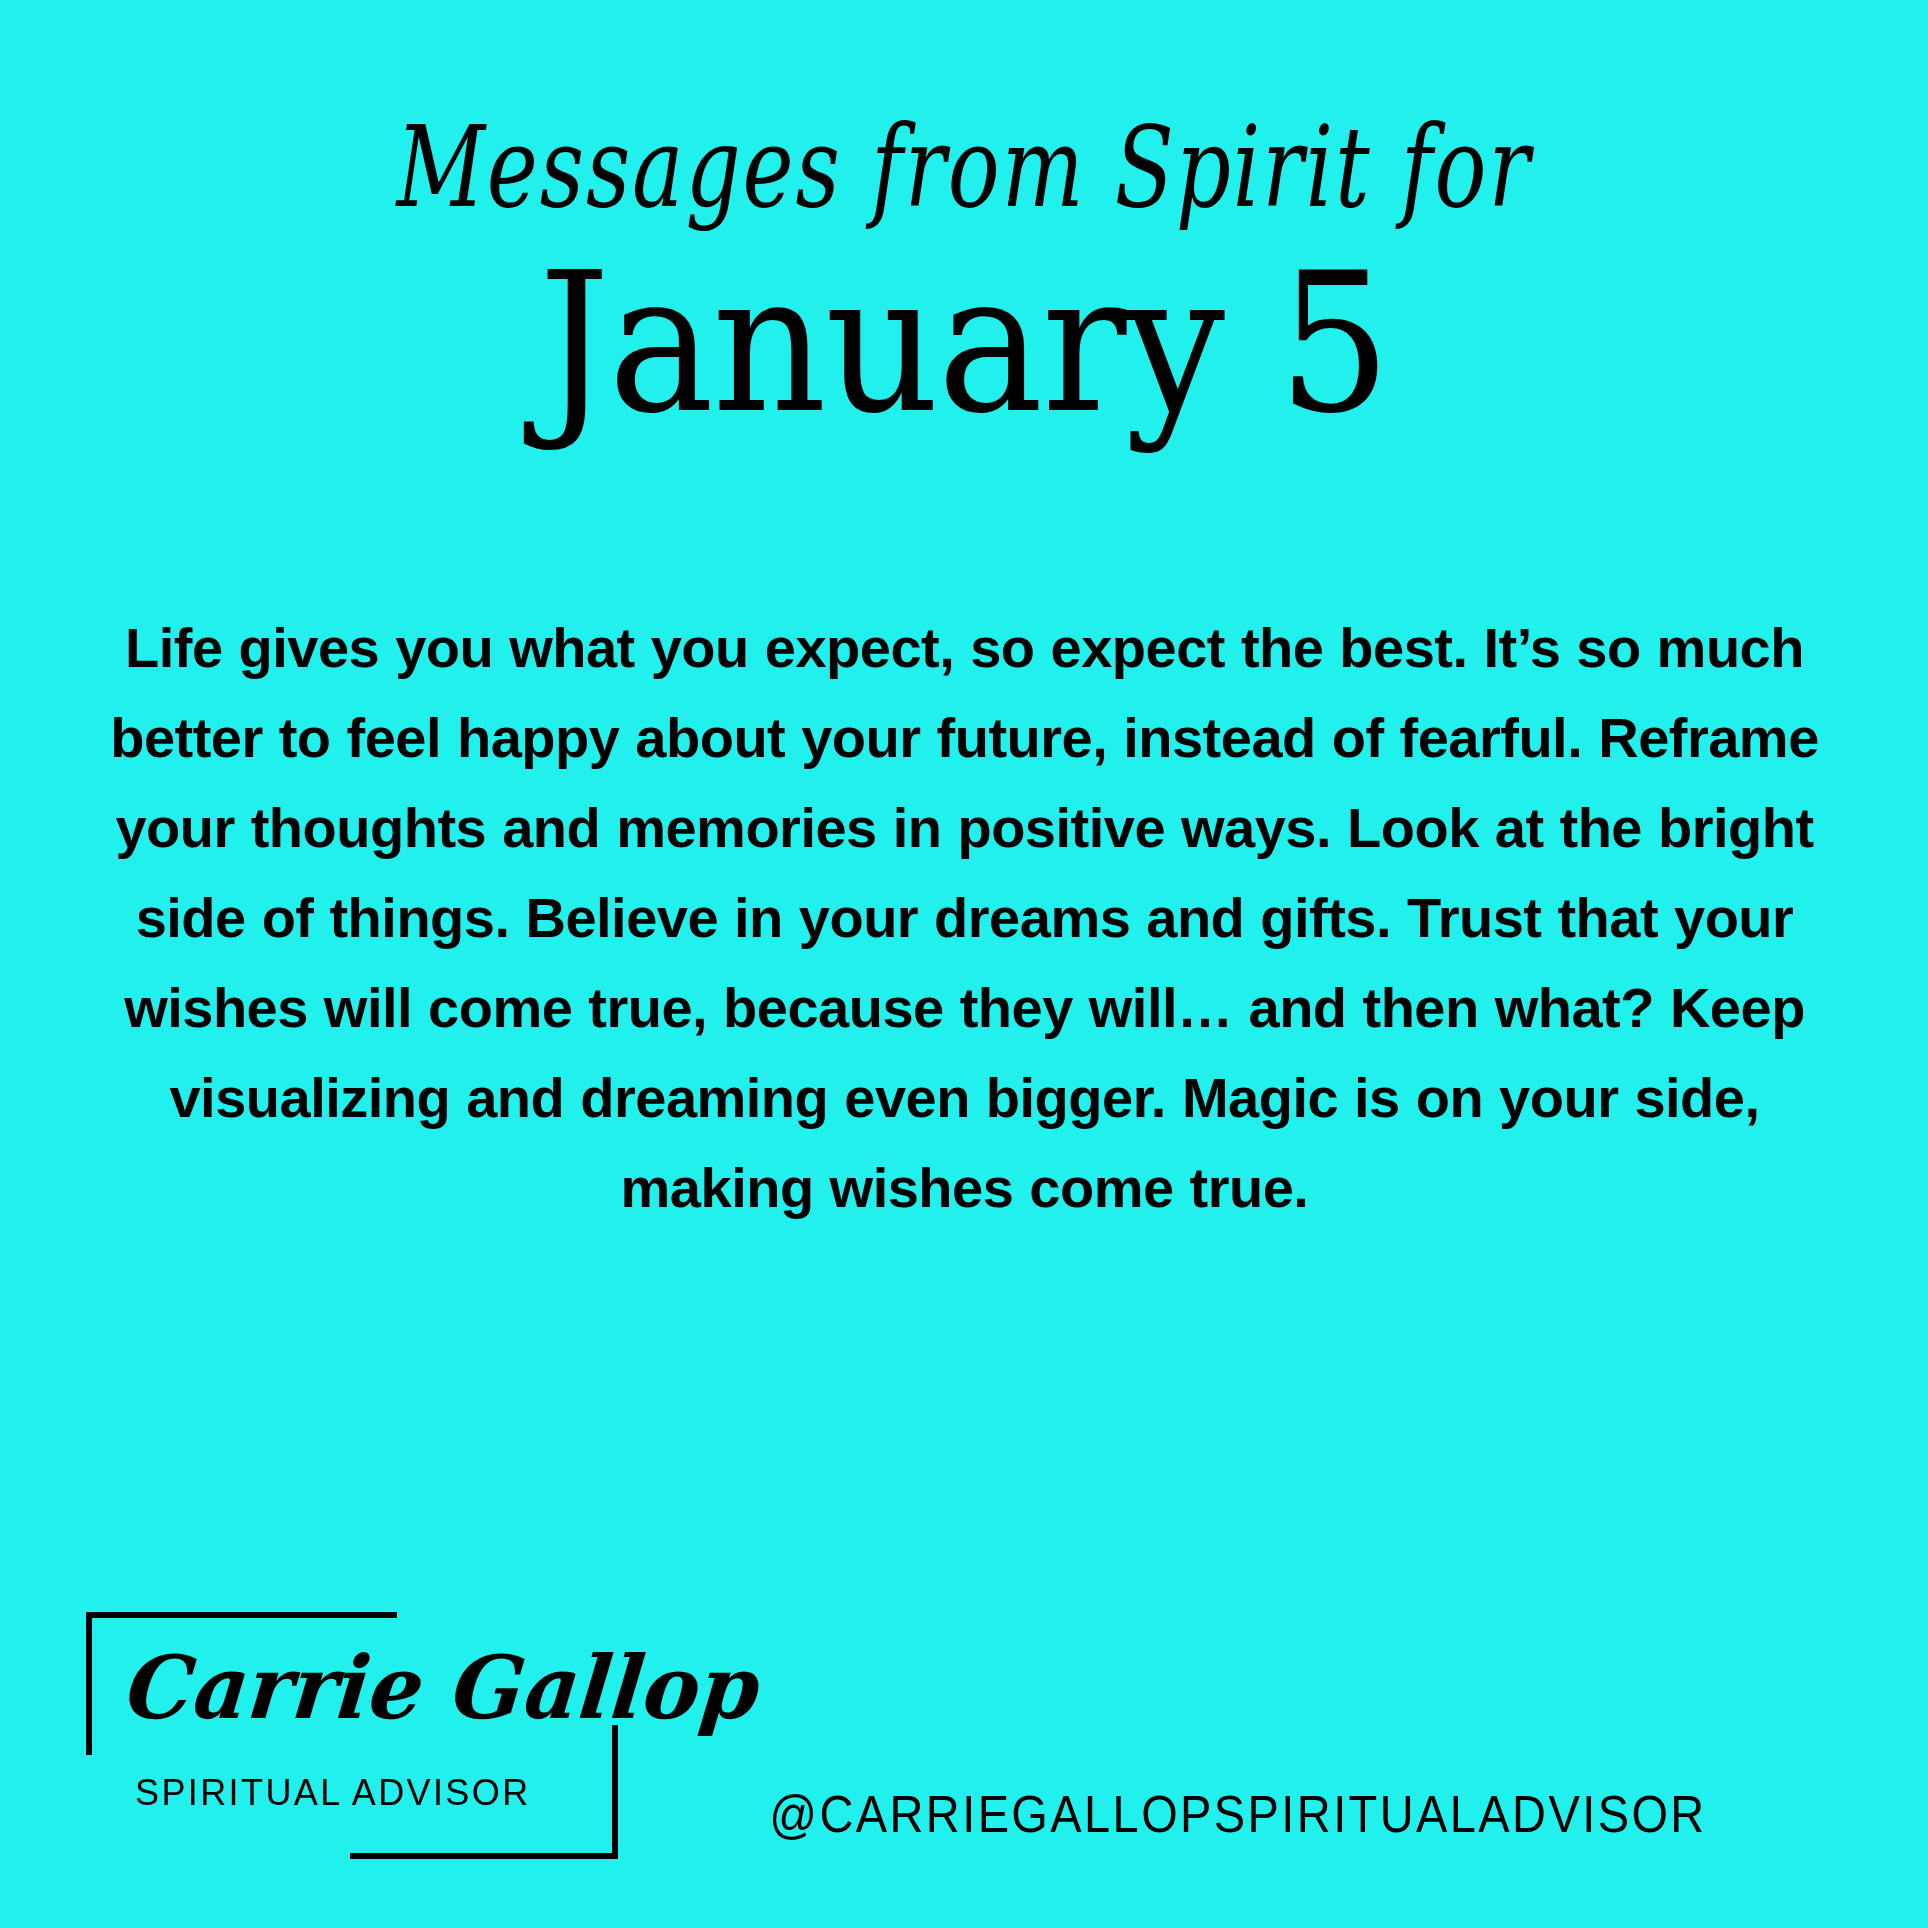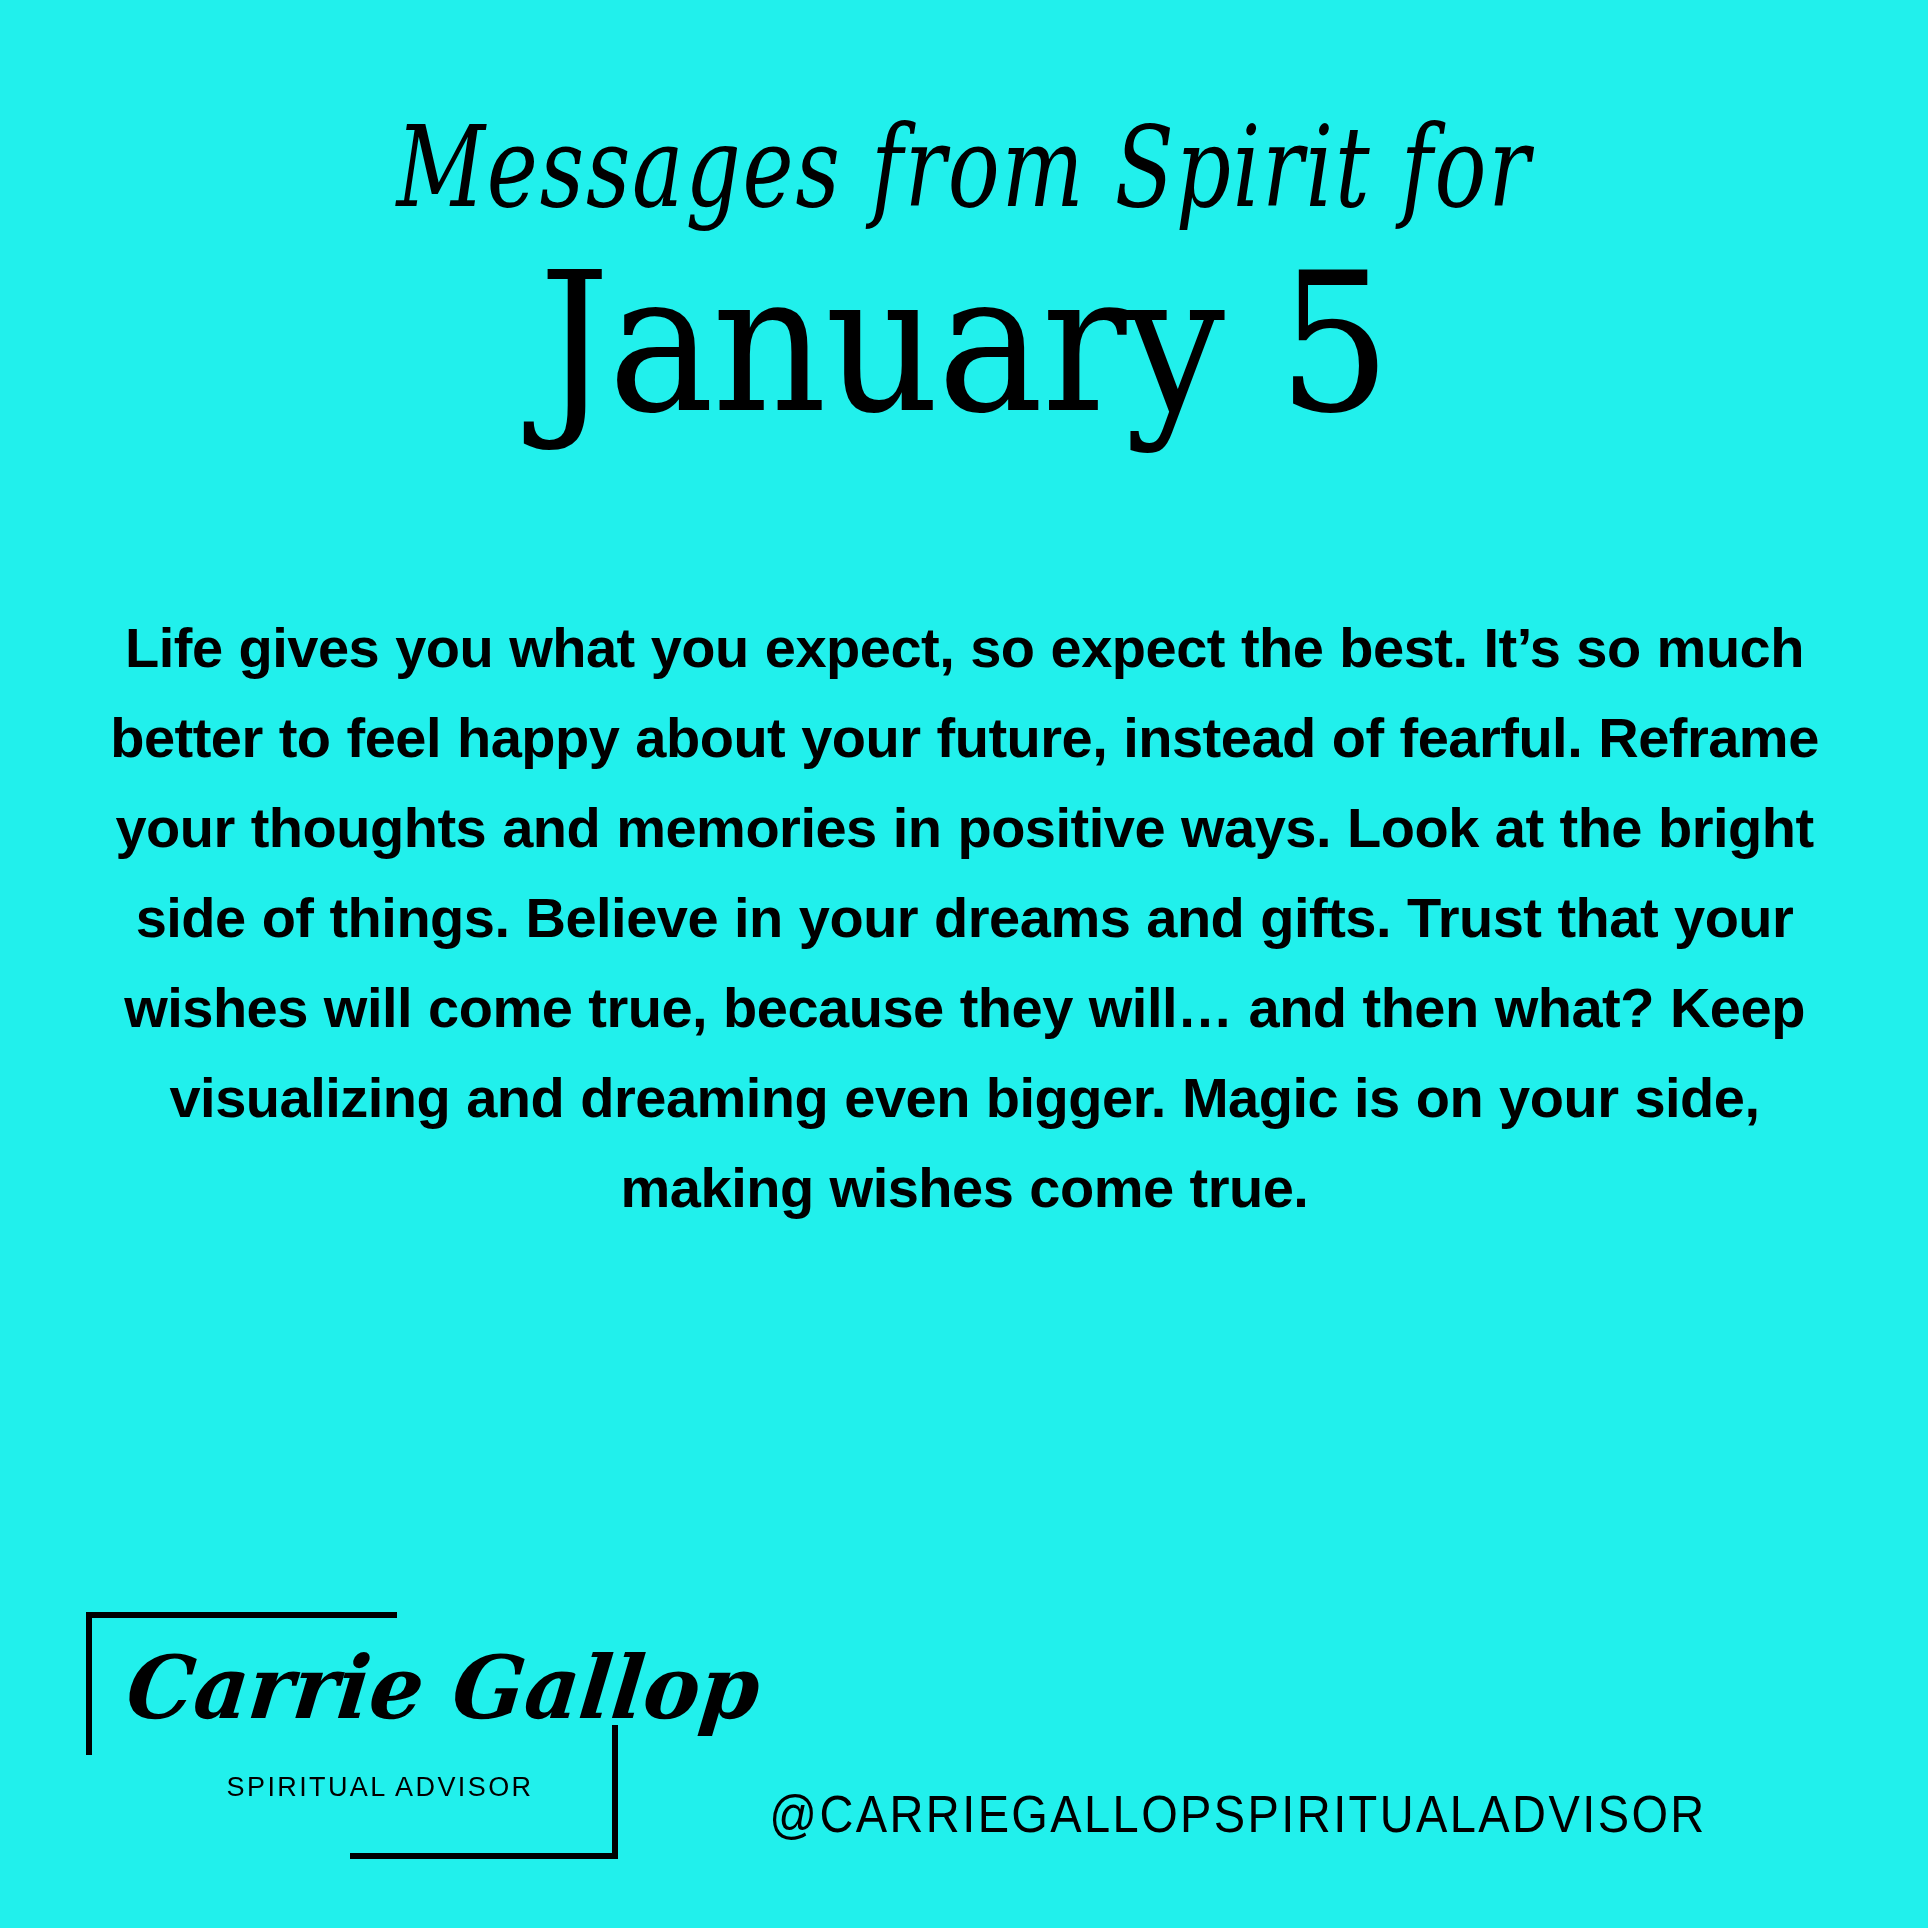--- a/index.html
+++ b/index.html
@@ -118,24 +118,23 @@
     color: #000000;
     transform: skewX(-6deg) scaleX(0.97);
     transform-origin: left top;
     white-space: nowrap;
   }
   #logo-tagline {
     position: absolute;
     left: 58px;
     top: 171px;
     width: 490px;
-    text-align: center;
     font-family: "Liberation Sans", sans-serif;
     font-weight: 400;
-    font-size: 27px;
+    font-size: 36px;
     letter-spacing: 2.4px;
     color: #000000;
     white-space: nowrap;
   }
 
   
   #social-handle {
     position: absolute;
     left: 753px;
     top: 1783px;

